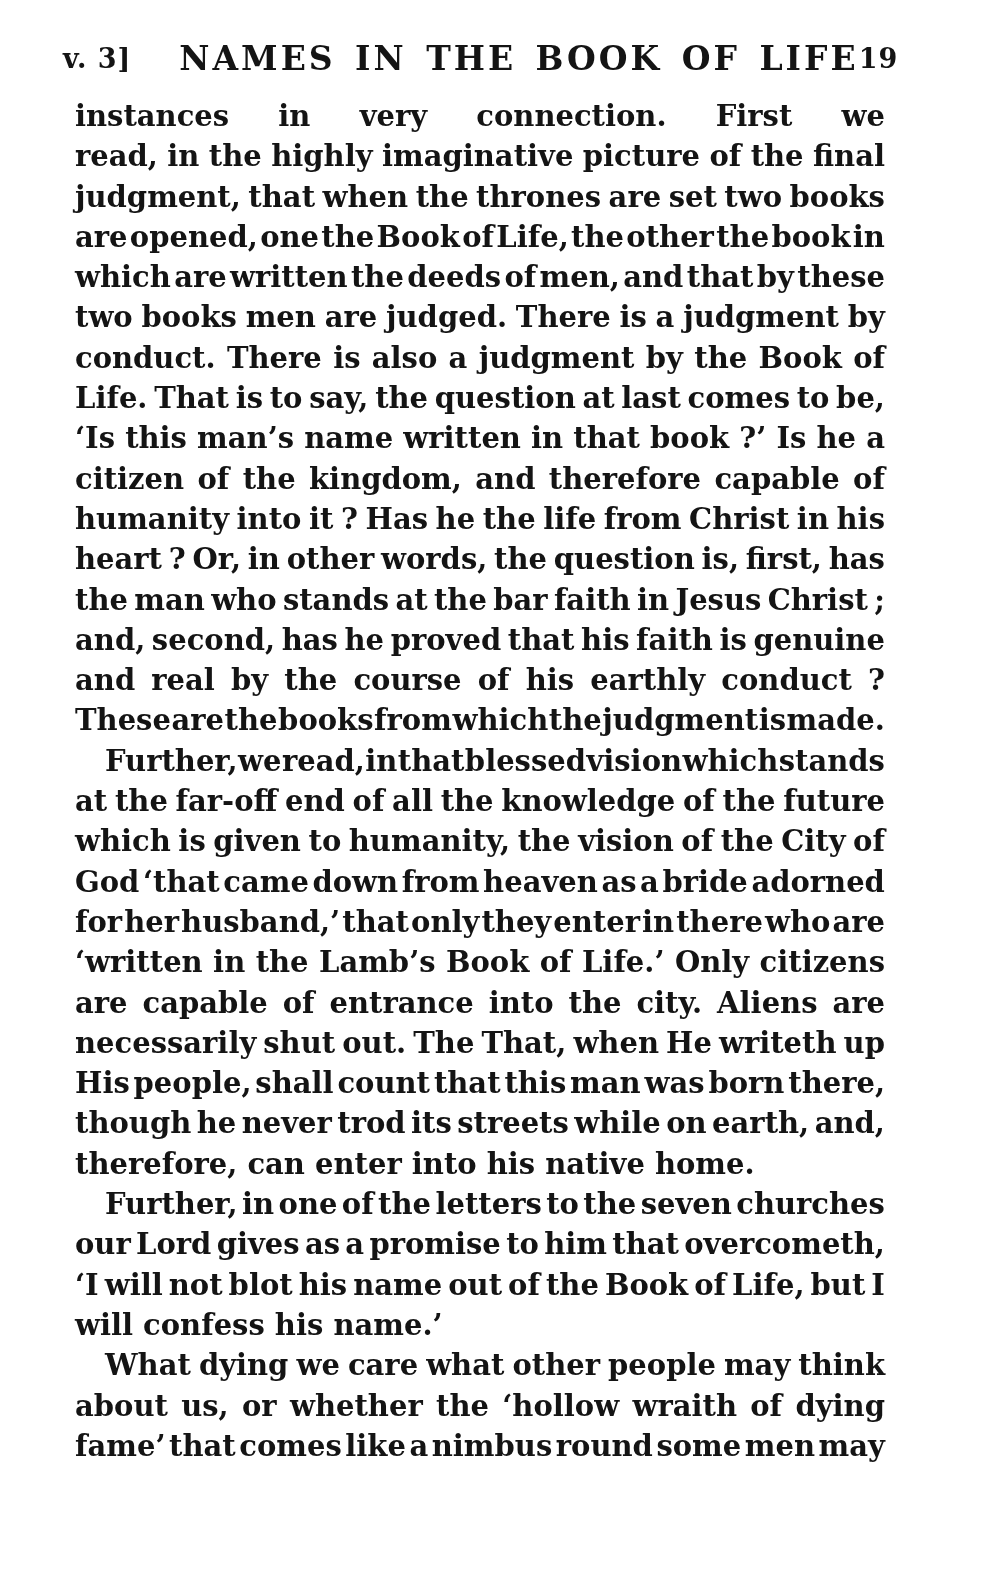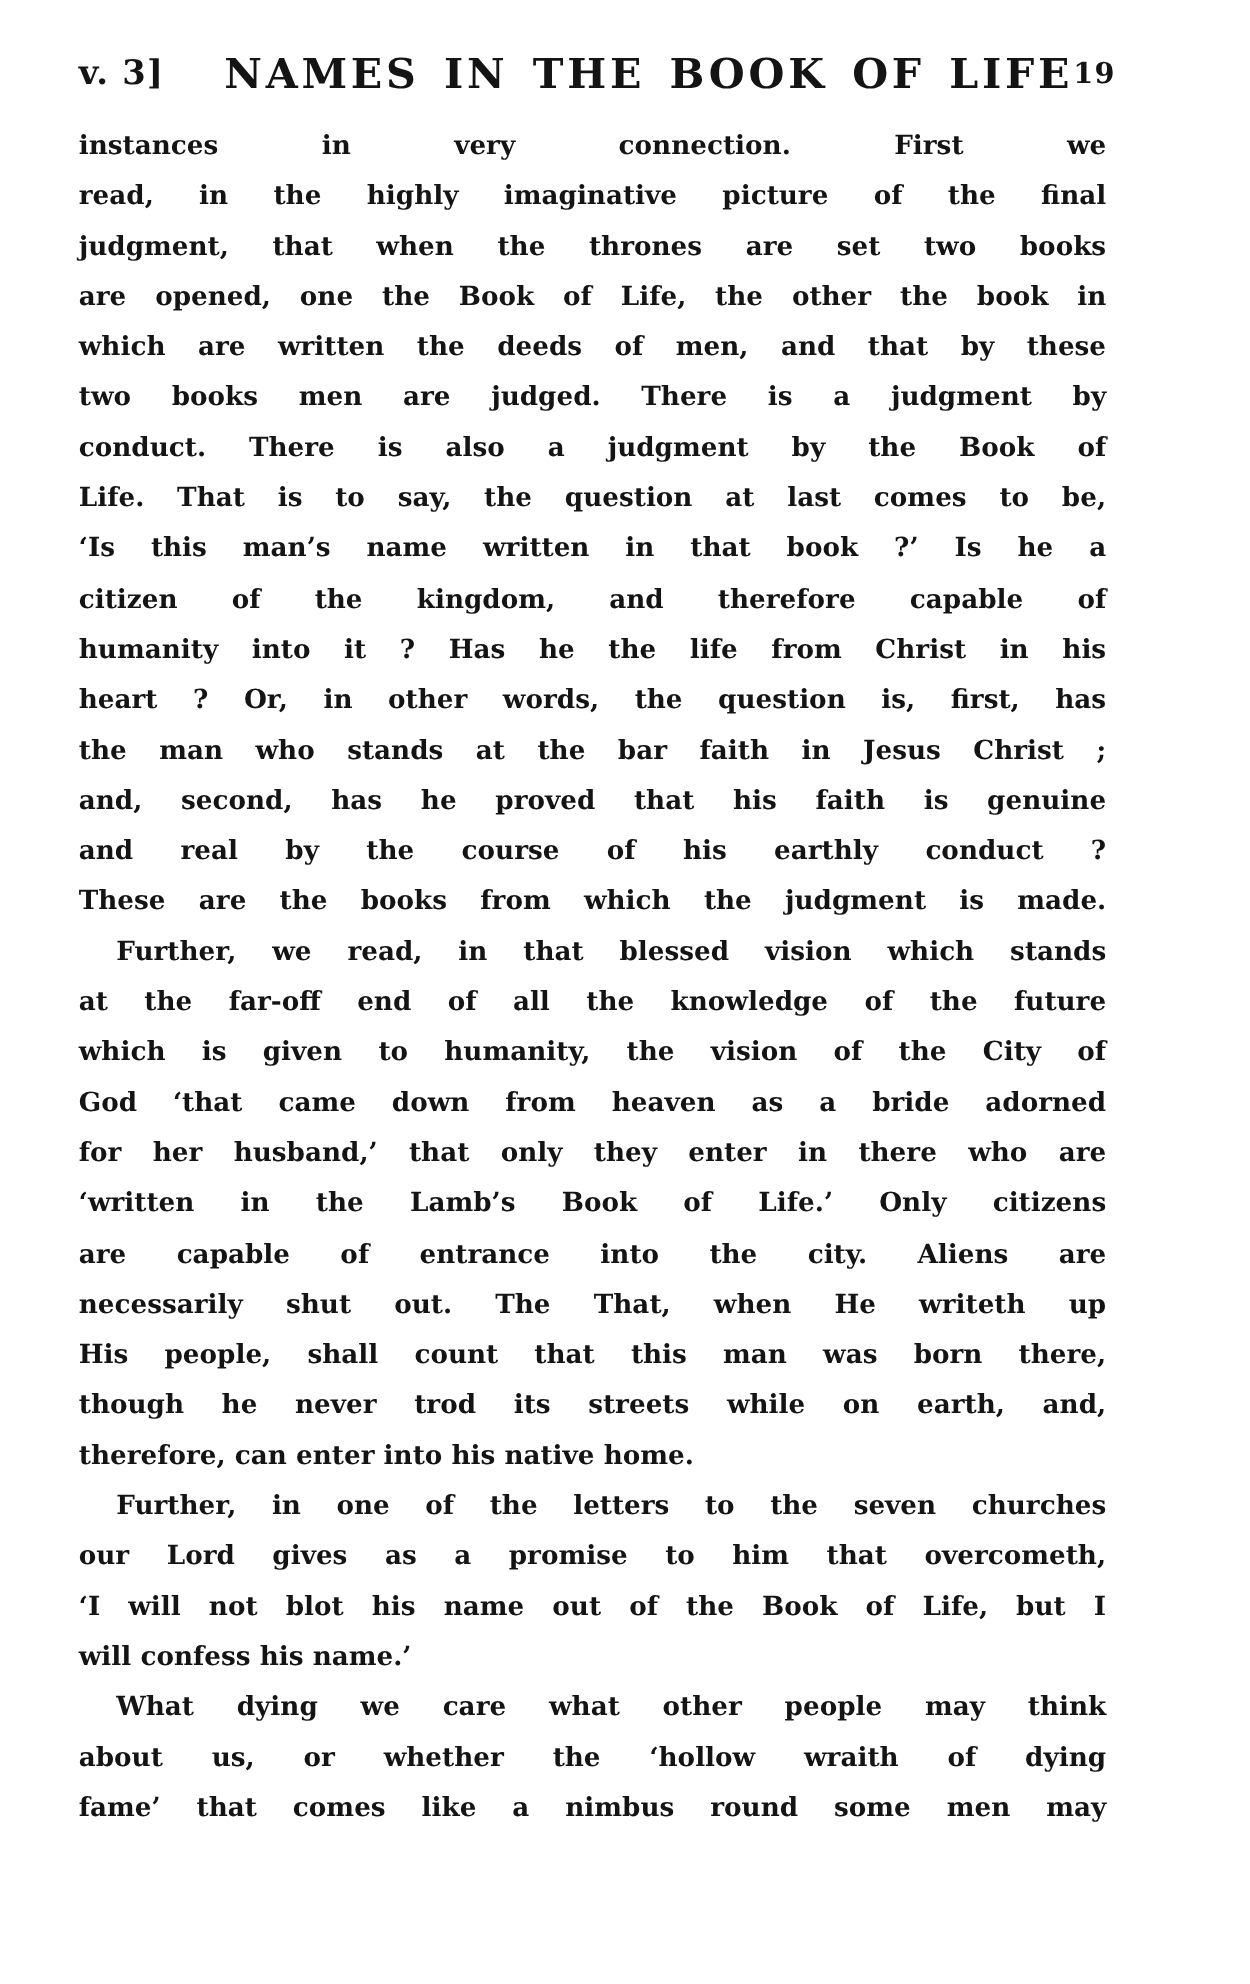--- a/index.html
+++ b/index.html
@@ -33,43 +33,43 @@
     white-space: pre;
   }
   .page-title {
     font-size: 33px;
     letter-spacing: 3px;
     word-spacing: 5px;
     white-space: pre;
     margin-left: 48px;
   }
   .page-number {
-    font-size: 23px;
+    font-size: 27px;
     letter-spacing: 1px;
   }
   .page-text {
     position: absolute;
     top: 96px;
     left: 63px;
     width: 822px;
   }
   .line {
     height: 40.3px;
-    font-size: 21px;
+    font-size: 29px;
     line-height: 40.3px;
     white-space: pre;
+    margin-left: 12px;
   }
   .line.just {
     display: flex;
     justify-content: space-between;
     align-items: center;
   }
   .line.indent {
     padding-left: 30px;
-    gap: 12px;
   }
 </style>
 </head>
 <body>
 
 <div class="page">
   <div class="running-header">
     <span class="section-ref">v. 3]</span>
     <span class="page-title">NAMES IN THE BOOK OF LIFE</span>
     <span class="page-number">19</span>

